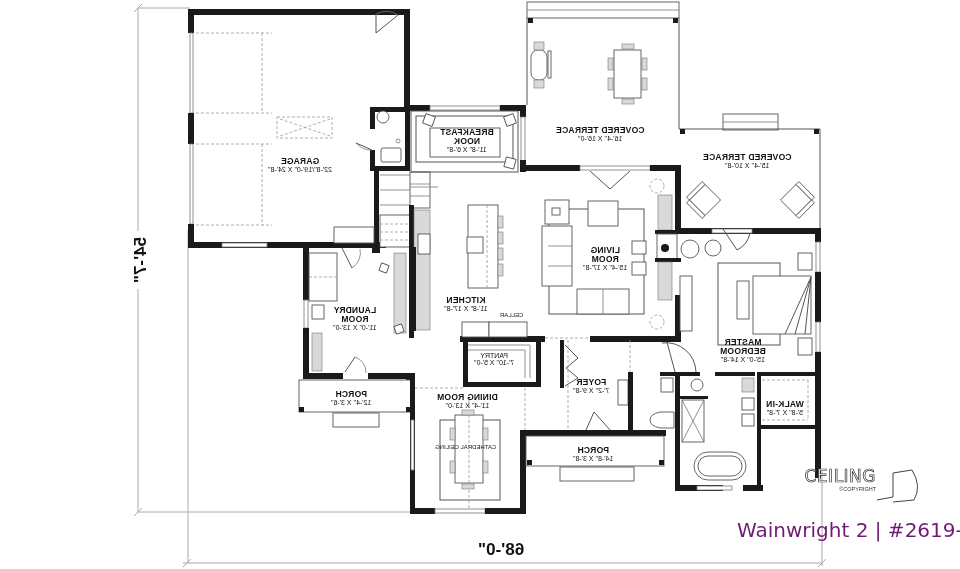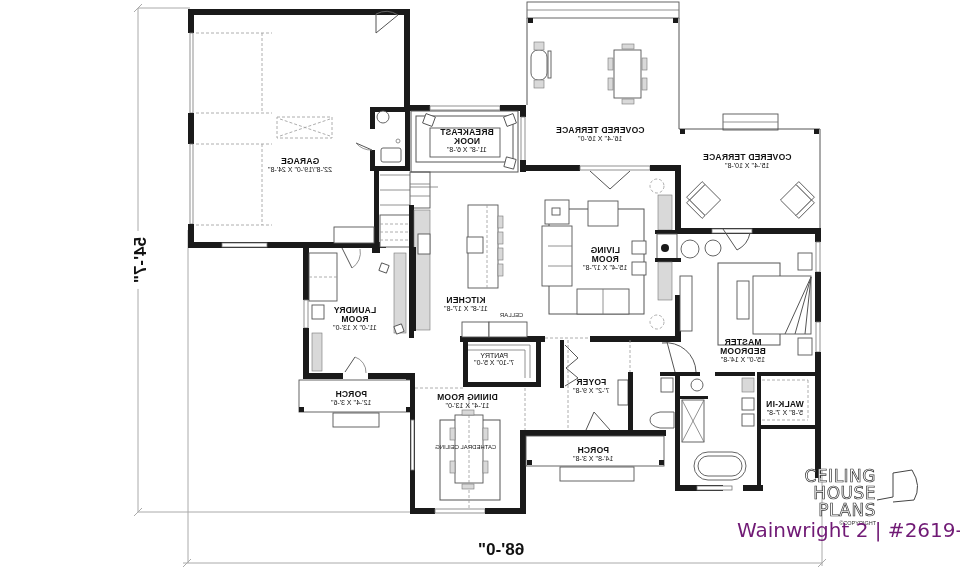--- a/index.html
+++ b/index.html
@@ -411,17 +411,16 @@
 <div class="lbl" style="left:573px;top:446px;">
   <span class="n">PORCH</span>
   <span class="s">14'-8" X 3'-8"</span>
 </div>
 
 <div class="dimtxt dim-v" style="left:112px;top:250px;">54'-7"</div>
 <div class="dimtxt dim-h" style="left:472px;top:540px;">68'-0"</div>
 
 <div class="logo">
   <div class="l1">CEILING</div>
-  <div class="l2">HOUSE PLANS</div>
   <div class="copy">©COPYRIGHT</div>
 </div>
 
 <div class="plan-title">Wainwright 2 | #2619-V1</div>
 
 </body></html>

